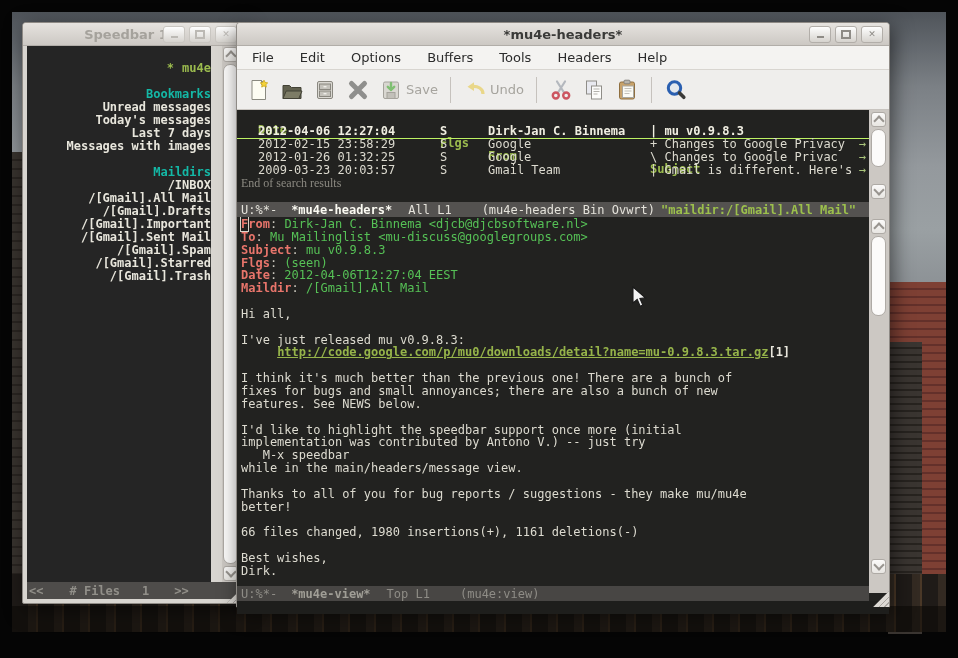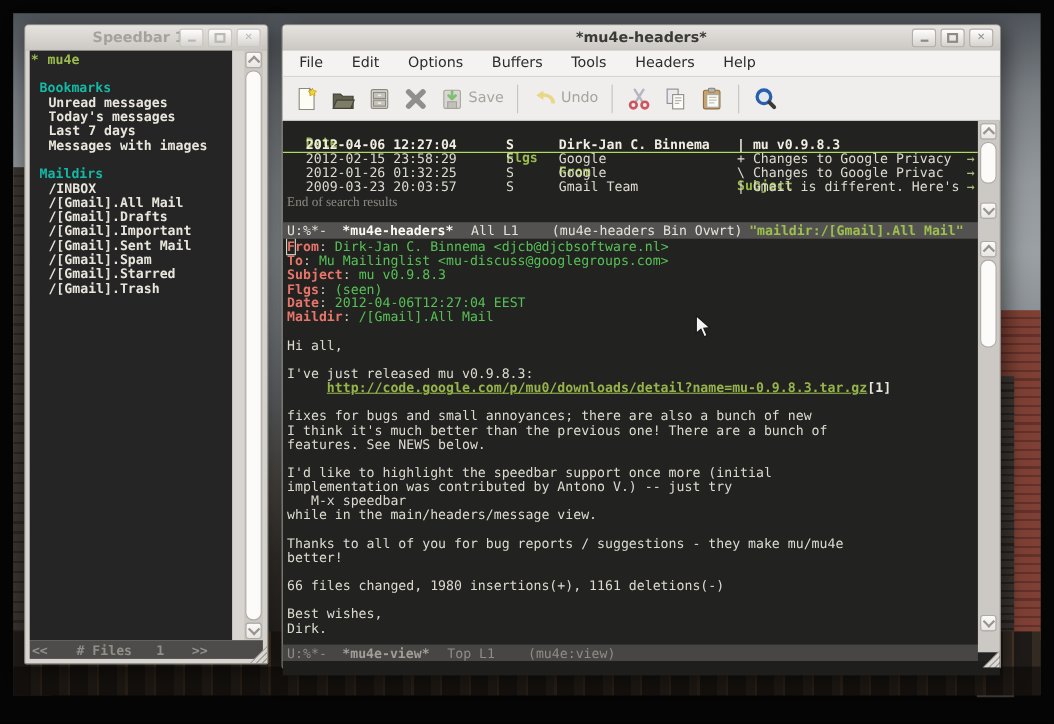--- a/index.html
+++ b/index.html
@@ -45,34 +45,34 @@
   .chev.up{transform:rotate(45deg);margin-top:3px;}
   .chev.down{transform:rotate(225deg);margin-top:-3px;}
   .sthumb{position:absolute;left:1px;width:15px;box-sizing:border-box;
     background:#fcfbfa;border:1px solid #aeaaa5;border-radius:7px;}
   .grip{position:absolute;right:0;bottom:0;width:16px;height:16px;
     clip-path:polygon(100% 0,100% 100%,0 100%);
     background:repeating-linear-gradient(135deg,#dcd9d4 0 3px,#a8a49f 3px 4px);}
   
   #speedbar{left:22px;top:22px;width:222px;height:582px;}
   .sb-text{position:absolute;left:4px;top:23px;width:184px;bottom:21px;
-    background:#252525;overflow:hidden;padding-top:2px;box-sizing:border-box;
-    font:bold 12px "DejaVu Sans Mono",monospace;}
+    background:#252525;overflow:hidden;padding-top:16px;box-sizing:border-box;
+    font:bold 12px "DejaVu Sans Mono",monospace;text-align:right;}
   .sb-line{height:13px;line-height:13px;white-space:pre;}
   .sb-star{color:#9bbb4e;padding-left:1px;}
   .sb-root{color:#9bbb4e;padding-left:8px;}
   .sb-head{color:#14b8a6;padding-left:9px;}
   .sb-item{color:#e8e6dc;padding-left:17px;}
   .sb-scroll{position:absolute;right:4px;top:23px;width:17px;bottom:21px;background:#ccc8c3;}
   .sb-status{position:absolute;left:4px;right:4px;bottom:4px;height:17px;background:#4e4c4a;
     color:#918f89;font:bold 12px "DejaVu Sans Mono",monospace;
     display:flex;align-items:center;white-space:pre;padding-left:2px;box-sizing:border-box;}
   .sb-status span{display:inline-block;}
   
-  #main{left:256px;top:22px;width:654px;height:586px;}
+  #main{left:236px;top:22px;width:654px;height:586px;}
   .menubar{position:absolute;left:0;right:0;top:23px;height:23px;background:#f4f3f1;
     border-bottom:1px solid #d8d5d0;display:flex;align-items:center;padding-left:2px;
     font-size:13px;color:#2c2c2c;}
   .menu-item{padding:0 13px;}
   .toolbar{position:absolute;left:0;right:0;top:47px;height:39px;background:#efeeec;
     border-bottom:1px solid #c8c4bf;display:flex;align-items:center;gap:9px;padding-left:10px;}
   .tbtn{display:flex;align-items:center;gap:3px;}
   .ticon svg{display:block;}
   .tsep{width:1px;height:26px;background:#c6c2bd;margin:0 3px;}
   .tlabel{font-size:13px;color:#a6a49e;}
@@ -335,22 +335,22 @@
             <div class="vline"><span class="fname">Subject</span><span class="fsep">: </span><span class="fval">mu v0.9.8.3</span></div>
             <div class="vline"><span class="fname">Flgs</span><span class="fsep">: </span><span class="fval">(seen)</span></div>
             <div class="vline"><span class="fname">Date</span><span class="fsep">: </span><span class="fval">2012-04-06T12:27:04 EEST</span></div>
             <div class="vline"><span class="fname">Maildir</span><span class="fsep">: </span><span class="fval">/[Gmail].All Mail</span></div>
             <div class="vline"> </div>
             <div class="vline">Hi all,</div>
             <div class="vline"> </div>
             <div class="vline">I've just released mu v0.9.8.3:</div>
             <div class="vline"><span>     </span><span class="mlink">http://code.google.com/p/mu0/downloads/detail?name=mu-0.9.8.3.tar.gz</span><span class="mref">[1]</span></div>
             <div class="vline"> </div>
+            <div class="vline">I think it's much better than the previous one! There are a bunch of</div>
             <div class="vline">fixes for bugs and small annoyances; there are also a bunch of new</div>
-            <div class="vline">I think it's much better than the previous one! There are a bunch of</div>
             <div class="vline">features. See NEWS below.</div>
             <div class="vline"> </div>
             <div class="vline">I'd like to highlight the speedbar support once more (initial</div>
             <div class="vline">implementation was contributed by Antono V.) -- just try</div>
             <div class="vline">   M-x speedbar</div>
             <div class="vline">while in the main/headers/message view.</div>
             <div class="vline"> </div>
             <div class="vline">Thanks to all of you for bug reports / suggestions - they make mu/mu4e</div>
             <div class="vline">better!</div>
             <div class="vline"> </div>

